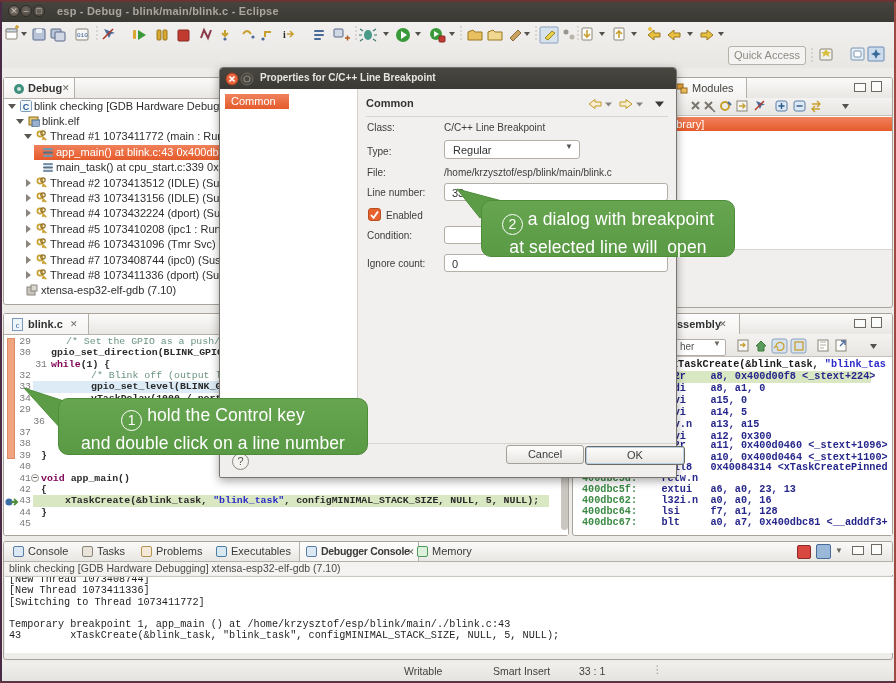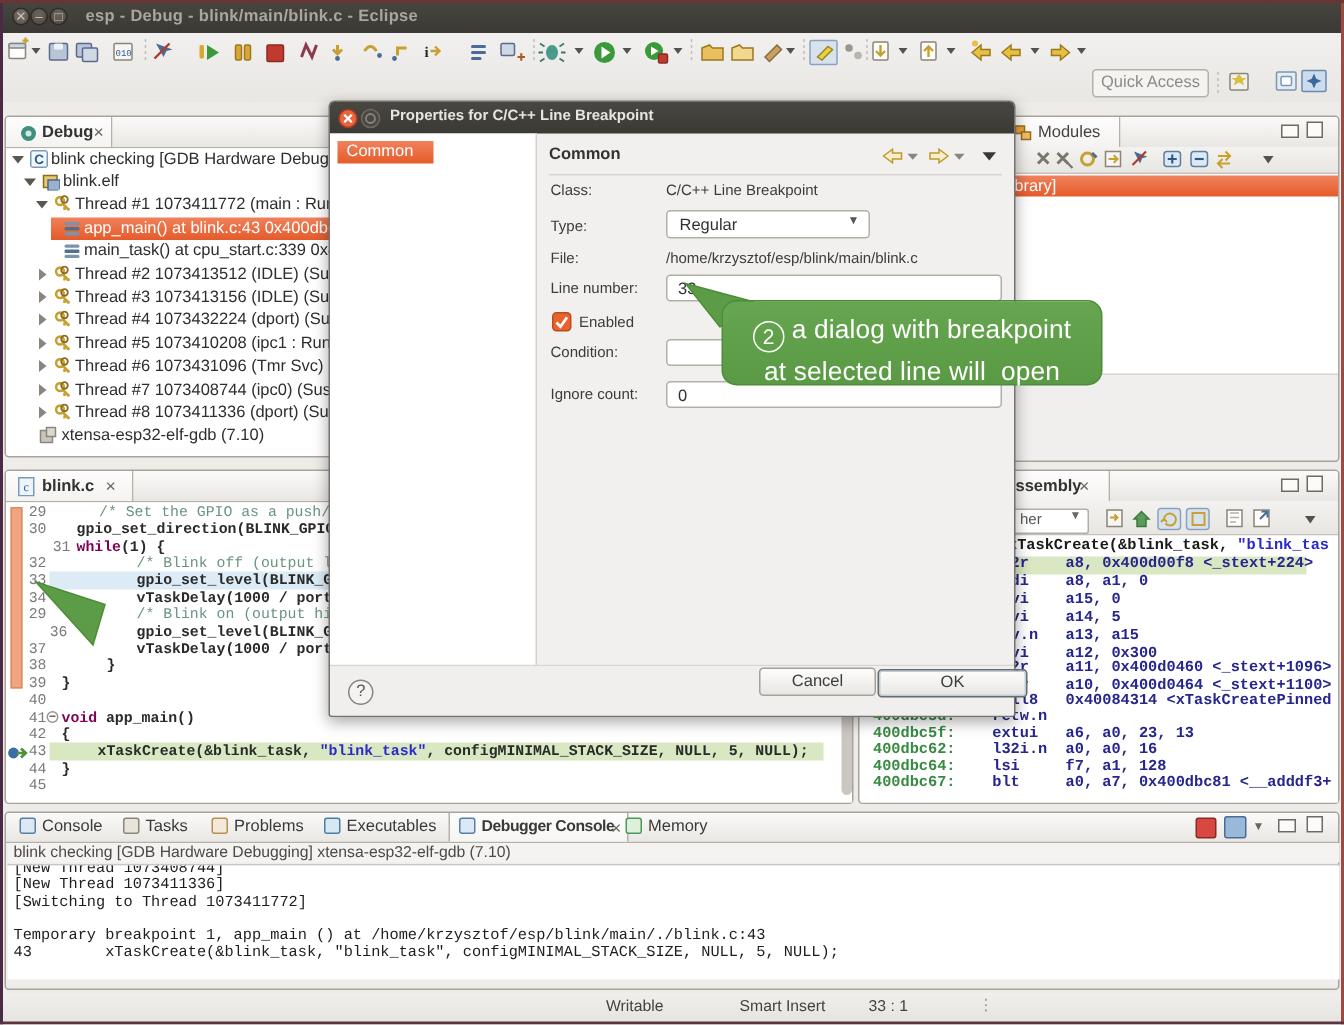--- a/index.html
+++ b/index.html
@@ -496,20 +496,24 @@
 
     <div style="position:absolute;left:0;bottom:0;width:100%;height:33px;background:#f0efed;border-top:1px solid #d8d5d0;border-radius:0 0 2px 2px;"></div>
     <div style="position:absolute;left:12px;bottom:7px;width:15px;height:15px;border:1px solid #8a867e;border-radius:50%;background:#f4f3f1;color:#5a5751;text-align:center;font-size:11px;line-height:15px;">?</div>
     <div class="btn" style="left:286px;bottom:13px;width:78px;">Cancel</div>
     <div class="btn" style="left:365px;bottom:12px;width:100px;border:1px solid #6f6a62;box-shadow:0 0 0 1px #b6cfe4 inset;">OK</div>
   </div>
 
   <svg class="abs" style="left:18px;top:382px;z-index:30;" width="70" height="60">
       <polygon points="6,6 52,21 44,48" fill="#5d9c47" stroke="#4d8c39"></polygon>
     </svg>
+  <div class="callout" style="left:58px;top:398px;width:308px;height:55px;">
+    <div style="margin-top:6px;"><span class="num">1</span> hold the Control key</div>
+    <div style="margin-top:2px;">and double click on a line number</div>
+  </div>
 
   <svg class="abs" style="left:450px;top:183px;z-index:30;" width="70" height="50">
       <polygon points="7,6 52,18 30,35" fill="#5d9c47" stroke="#4d8c39"></polygon>
     </svg>
   <div class="callout" style="left:481px;top:200px;width:252px;height:55px;">
     <div style="margin-top:8px;"><span class="num">2</span> a dialog with breakpoint</div>
     <div style="margin-top:2px;">at selected line will &nbsp;open</div>
   </div>
 
   <div id="edgeL" class="abs"></div>

